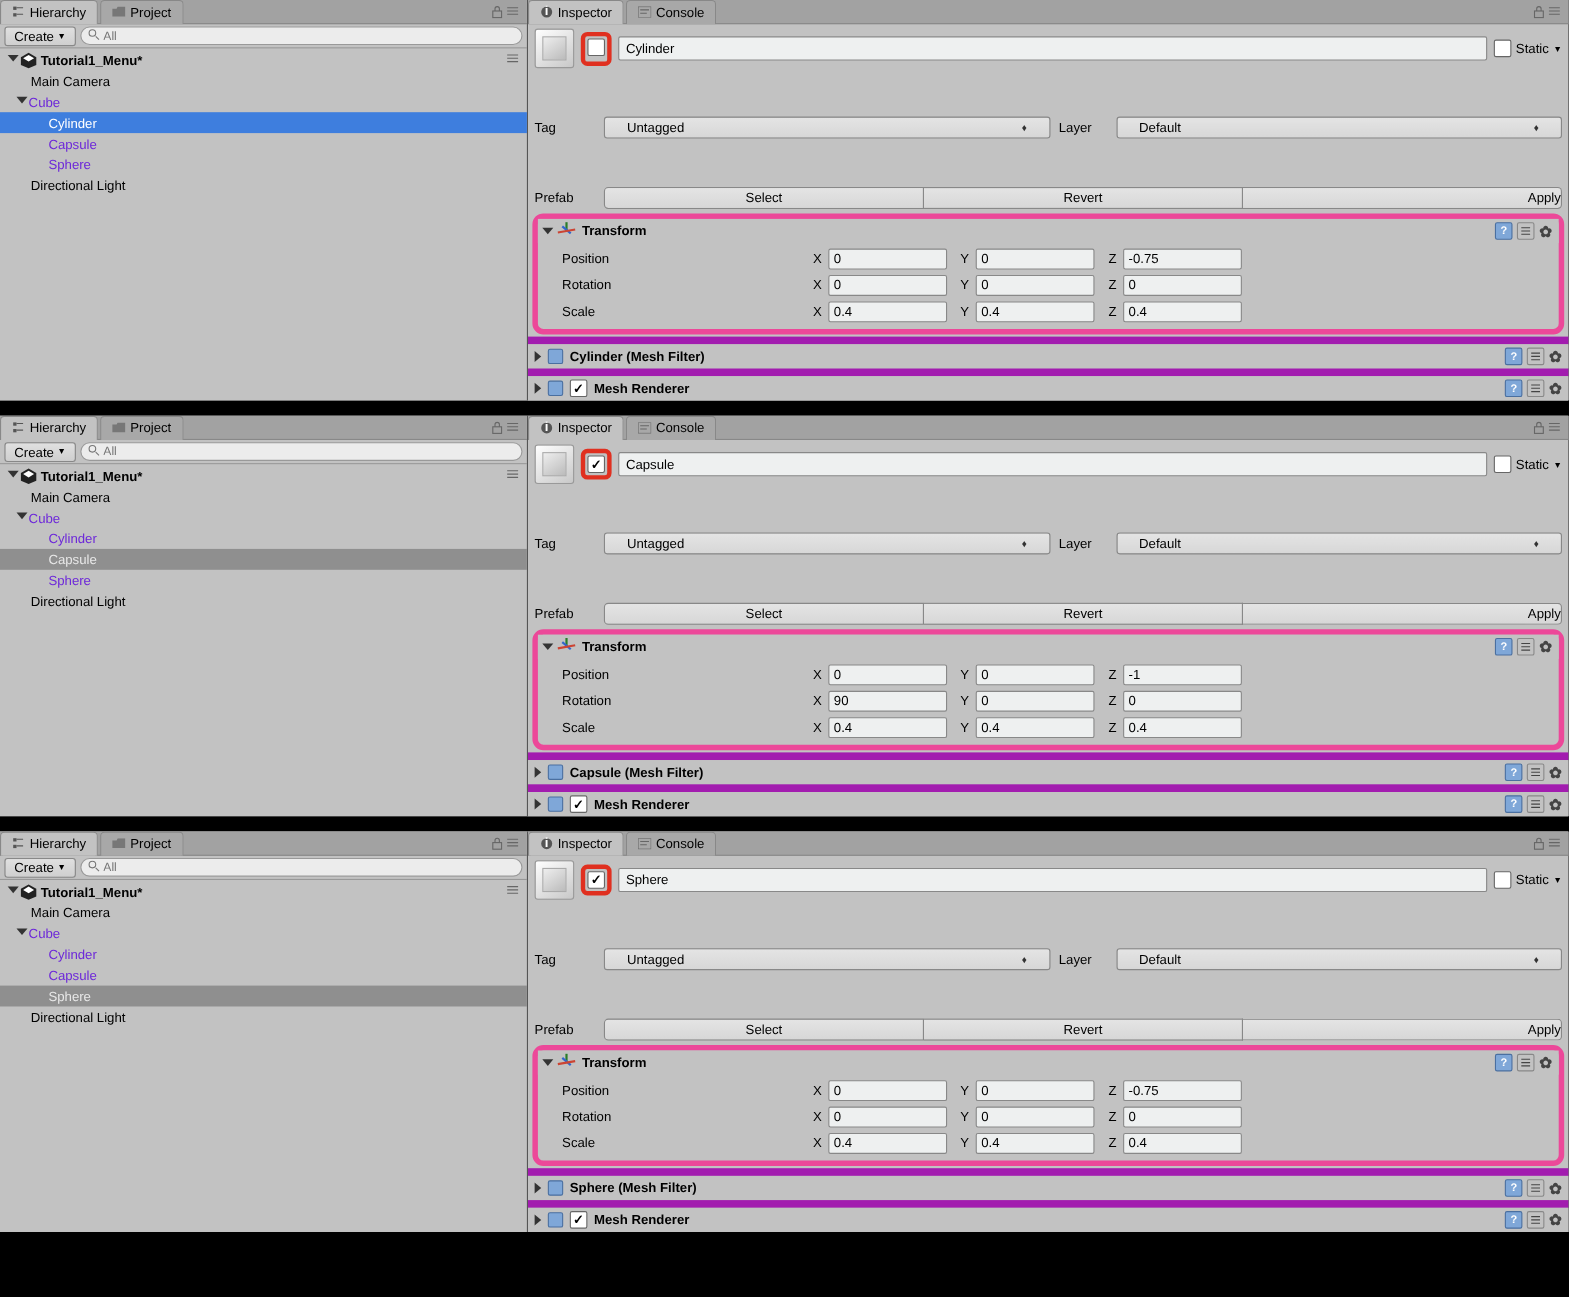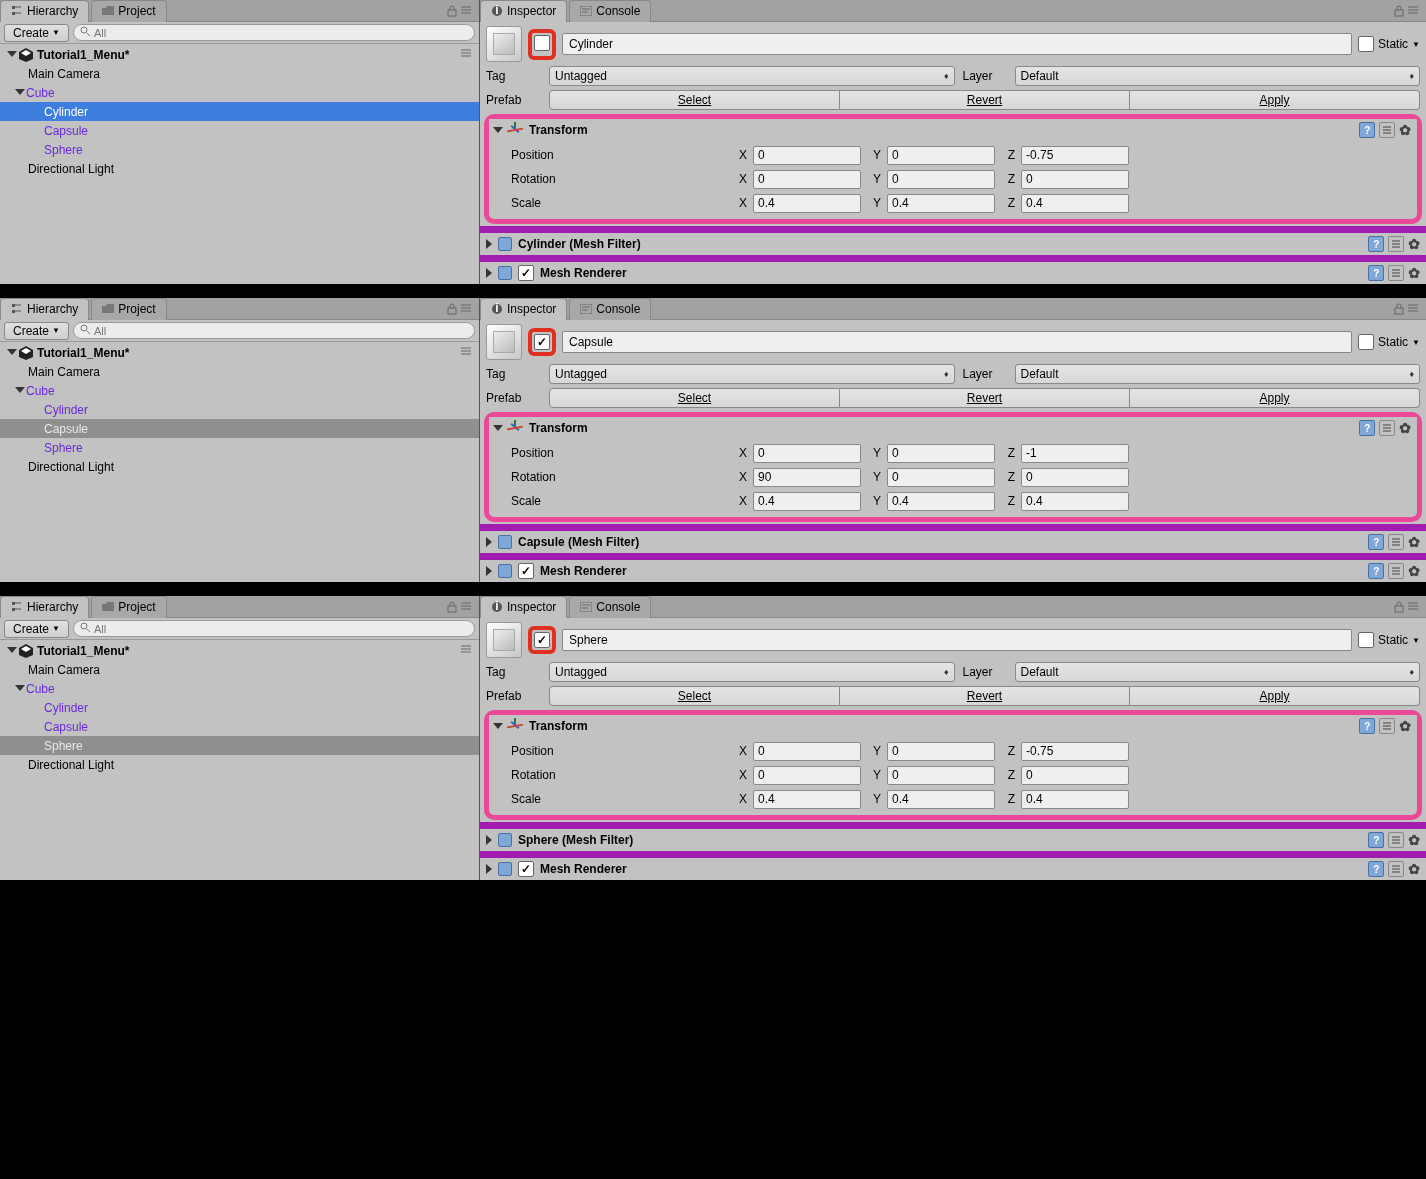--- a/index.html
+++ b/index.html
@@ -32,28 +32,28 @@
   .row-menu { margin-left: auto; padding-right: 6px; color: #555; }
 
   .insp-head { display: flex; align-items: center; padding: 4px 6px 2px 6px; gap: 6px; }
   .cube-ic { width: 36px; height: 36px; background: linear-gradient(145deg,#fff,#c8c8c8); border: 1px solid #999; border-radius: 3px; position: relative; }
   .cube-ic::after { content: ""; position: absolute; inset: 6px; background: linear-gradient(145deg,#eee,#bbb); border: 1px solid #aaa; }
   .red-box { border: 4px solid #e03020; border-radius: 6px; padding: 2px; }
   .chk { width: 16px; height: 16px; background: #fff; border: 1px solid #666; border-radius: 2px; display: inline-flex; align-items: center; justify-content: center; }
   .chk.on::after { content: "✓"; font-size: 12px; font-weight: bold; line-height: 1; }
   .name-field { flex: 1; background: #eef0f0; border: 1px solid #888; border-radius: 2px; height: 22px; padding: 0 6px; display: flex; align-items: center; }
   .static-wrap { display: flex; align-items: center; gap: 4px; }
-  .insp-row { display: flex; align-items: center; padding: 2px 6px; gap: 8px; }
+  .insp-row { display: flex; align-items: center; padding: 2px 6px; gap: 8px; margin-top: 40px; }
   .insp-row .lbl { width: 55px; }
-  .dd { flex: 1; background: linear-gradient(#e4e4e4,#d7d7d7); border: 1px solid #888; border-radius: 3px; height: 20px; display: flex; align-items: center; padding: 0 5px; justify-content: space-between; }
+  .dd { flex: 1; background: linear-gradient(#e4e4e4,#d7d7d7); border: 1px solid #888; border-radius: 3px; height: 20px; display: flex; align-items: center; padding: 0 20px; justify-content: space-between; }
   .dd .caret { font-size: 9px; color: #333; }
-  .prefab-btns { display: flex; flex: 1; gap: 0; text-decoration: underline; }
+  .prefab-btns { display: flex; flex: 1; gap: 0; }
   .prefab-btns .pbtn { flex: 1; text-align: center; background: linear-gradient(#e4e4e4,#d7d7d7); border: 1px solid #888; padding: 2px 0; font-size: 12px; }
   .prefab-btns .pbtn:first-child { border-radius: 4px 0 0 4px; }
-  .prefab-btns .pbtn:last-child { border-radius: 0 4px 4px 0; border-left: none; }
+  .prefab-btns .pbtn:last-child { border-radius: 0 4px 4px 0; border-left: none; text-align: right; }
   .prefab-btns .pbtn:nth-child(2) { border-left: none; }
 
   .component { border-top: 7px solid #a21caf; }
   .comp-header { display: flex; align-items: center; height: 22px; padding: 0 6px; gap: 6px; font-weight: bold; background: #c2c2c2; }
   .comp-header .cicons { margin-left: auto; display: flex; gap: 4px; align-items: center; }
   .cicon { width: 16px; height: 16px; background: #7fa7d8; border: 1px solid #4a6fa0; border-radius: 2px; display: flex; align-items: center; justify-content: center; font-size: 10px; color: #fff; }
   .gear { color: #444; font-size: 14px; }
   .axis-ic { width: 16px; height: 16px; position: relative; }
   .axis-ic::before { content: ""; position: absolute; left: 7px; top: 0; width: 2px; height: 8px; background: #2a7d2a; }
   .axis-ic::after { content: ""; position: absolute; left: 0; top: 7px; width: 16px; height: 2px; background: #c43; transform: rotate(-10deg); }

